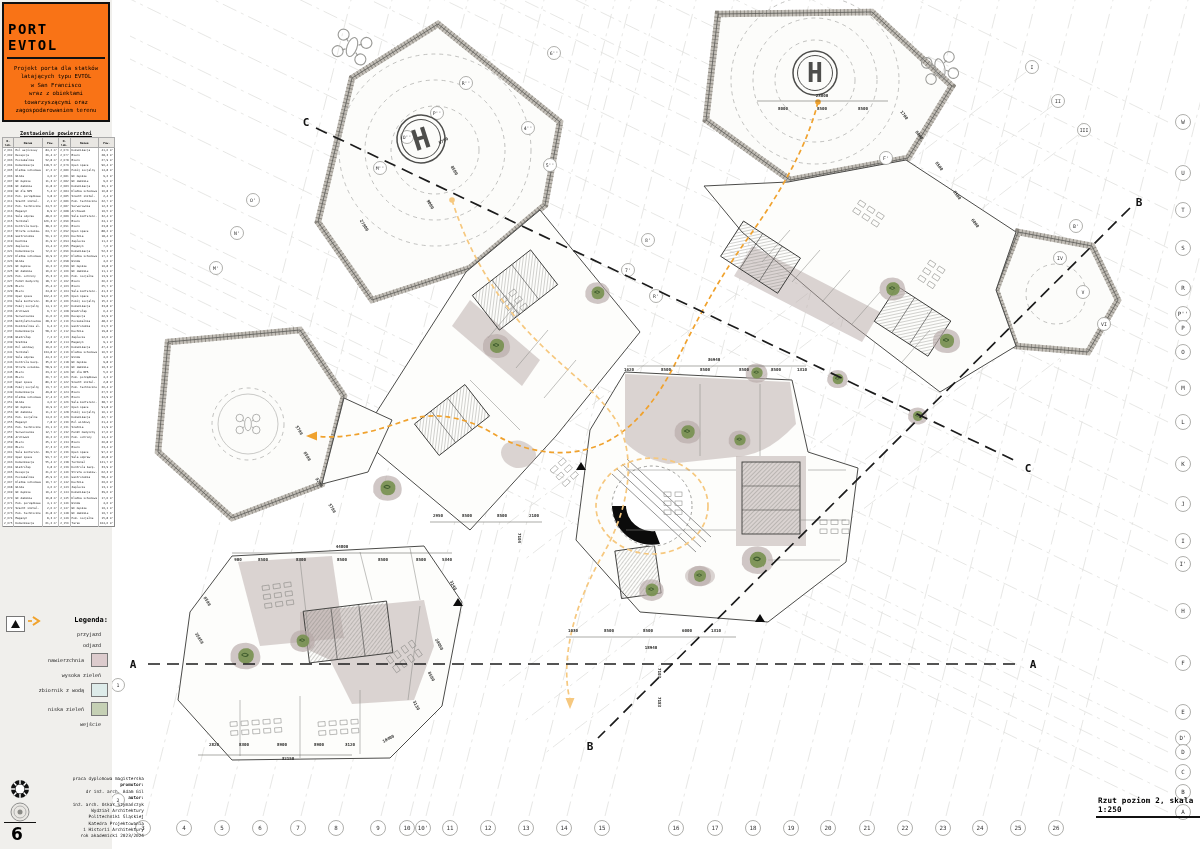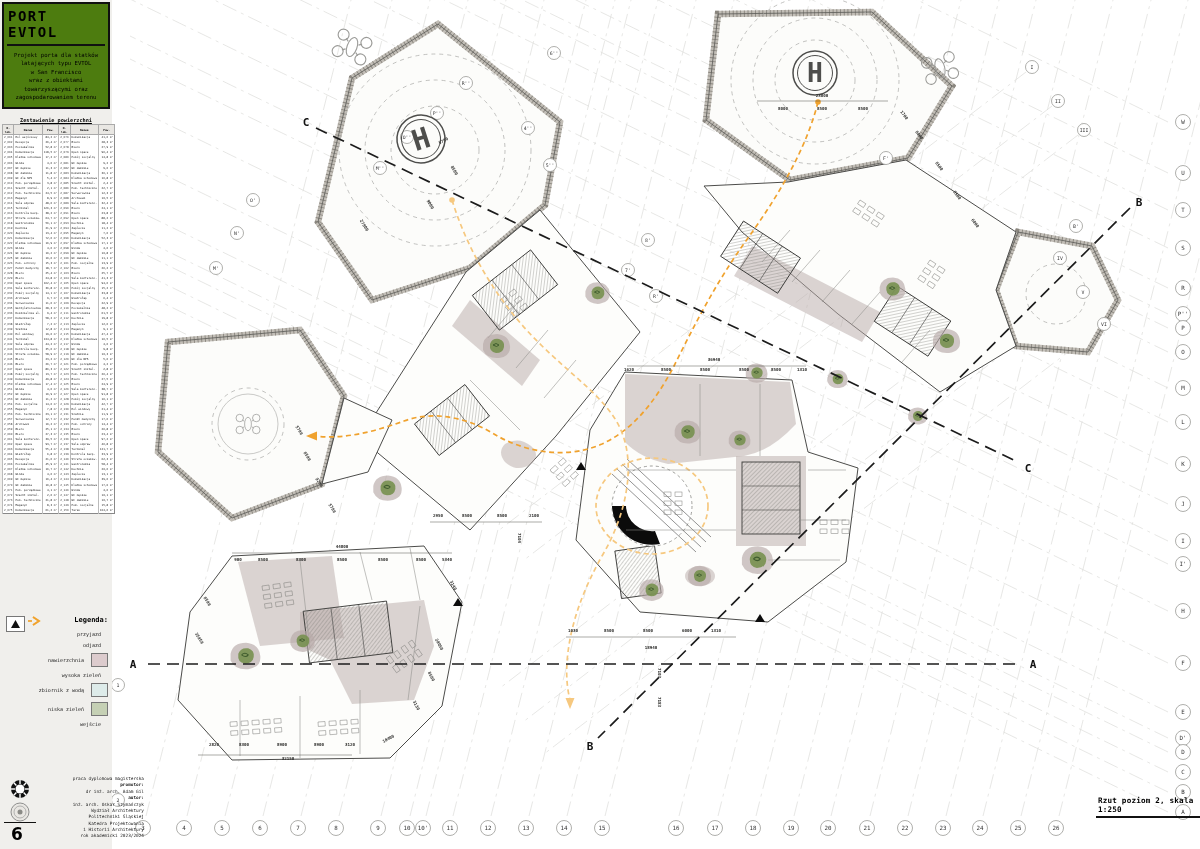--- a/index.html
+++ b/index.html
@@ -3,21 +3,21 @@
 <meta charset="utf-8">
 <style>
   html,body{margin:0;padding:0;background:#fff;width:1200px;height:849px;overflow:hidden;
     font-family:"DejaVu Sans Mono", monospace;}
   .page{position:relative;width:1200px;height:849px;background:#ffffff;}
   svg{position:absolute;left:0;top:0;}
   text{font-family:"DejaVu Sans Mono", monospace;}
 
   
   .sidebar{position:absolute;left:0;top:0;width:112px;height:849px;background:#f0efec;z-index:5;}
-  .titleblock{margin:2px;border:2px solid #101010;background:#4d7c0f;padding:0 0 6px;}
+  .titleblock{margin:2px;border:2px solid #101010;background:#f97316;padding:13px 0 6px;}
   .titleblock h1{font-size:14px;font-weight:bold;letter-spacing:1.5px;margin:3px 3px 0;
     padding:1px 1px 4px;border-bottom:2.5px solid #111;}
   .titleblock p{font-size:5.6px;line-height:1.5;text-align:center;margin:5px 2px 0;white-space:pre-line;}
   .areas{margin:8px 2px 0;}
   .areas h2{font-size:5.2px;font-weight:bold;text-align:center;text-decoration:underline;margin:0 0 1px;}
   table.area{width:100%;border-collapse:collapse;background:#fff;border:0.5px solid #888;}
   table.area th{font-size:2.8px;font-weight:bold;background:#e9e7e3;border:0.4px solid #aaa;padding:0.5px 1px;}
   table.area td{font-size:2.8px;line-height:1.8;border-left:0.4px solid #bbb;padding:0 1px;
     white-space:nowrap;overflow:hidden;max-width:26px;color:#222;}
   table.area td.num{color:#444;}

